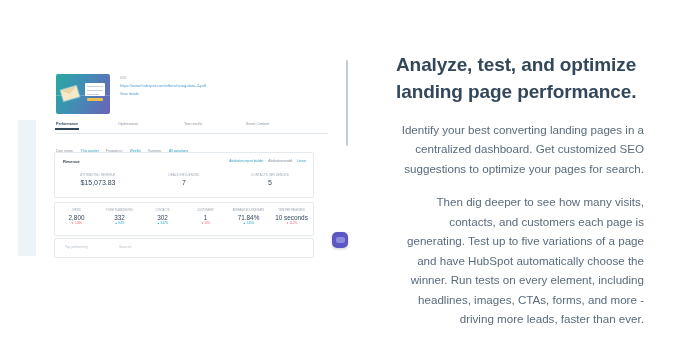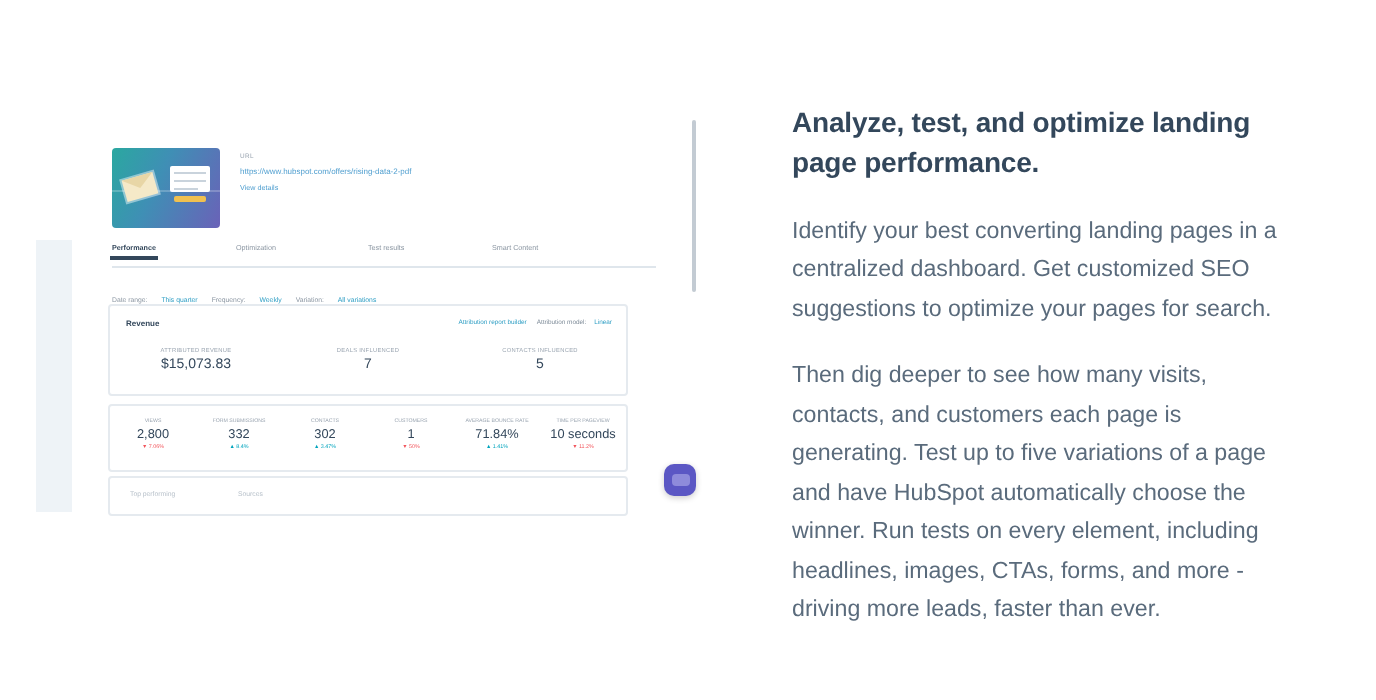--- a/index.html
+++ b/index.html
@@ -129,26 +129,26 @@
   }
   .chat .gl{
     position:absolute;left:3.5px;top:4.5px;width:9px;height:6px;
     background:#8e8bdb;border-radius:2px;
   }
 
   
   .copy{position:absolute;left:396px;top:52px;width:248px;}
   .copy h1{
     margin:0 0 14px 0;
-    font-size:14px;line-height:1.42;font-weight:bold;
+    font-size:19px;line-height:1.42;font-weight:bold;
     color:#33475b;letter-spacing:-.1px;
   }
   .copy p{
     margin:0 0 14px 0;
-    font-size:11.6px;line-height:1.68;color:#5a6b7c;
+    font-size:11.6px;line-height:1.68;color:#5a6b7c;text-align:right;
   }
   .copy p:last-child{margin-bottom:4px;}
 </style>
 </head>
 <body>
 
 <div class="stage">
 
   <div class="shot">
 

